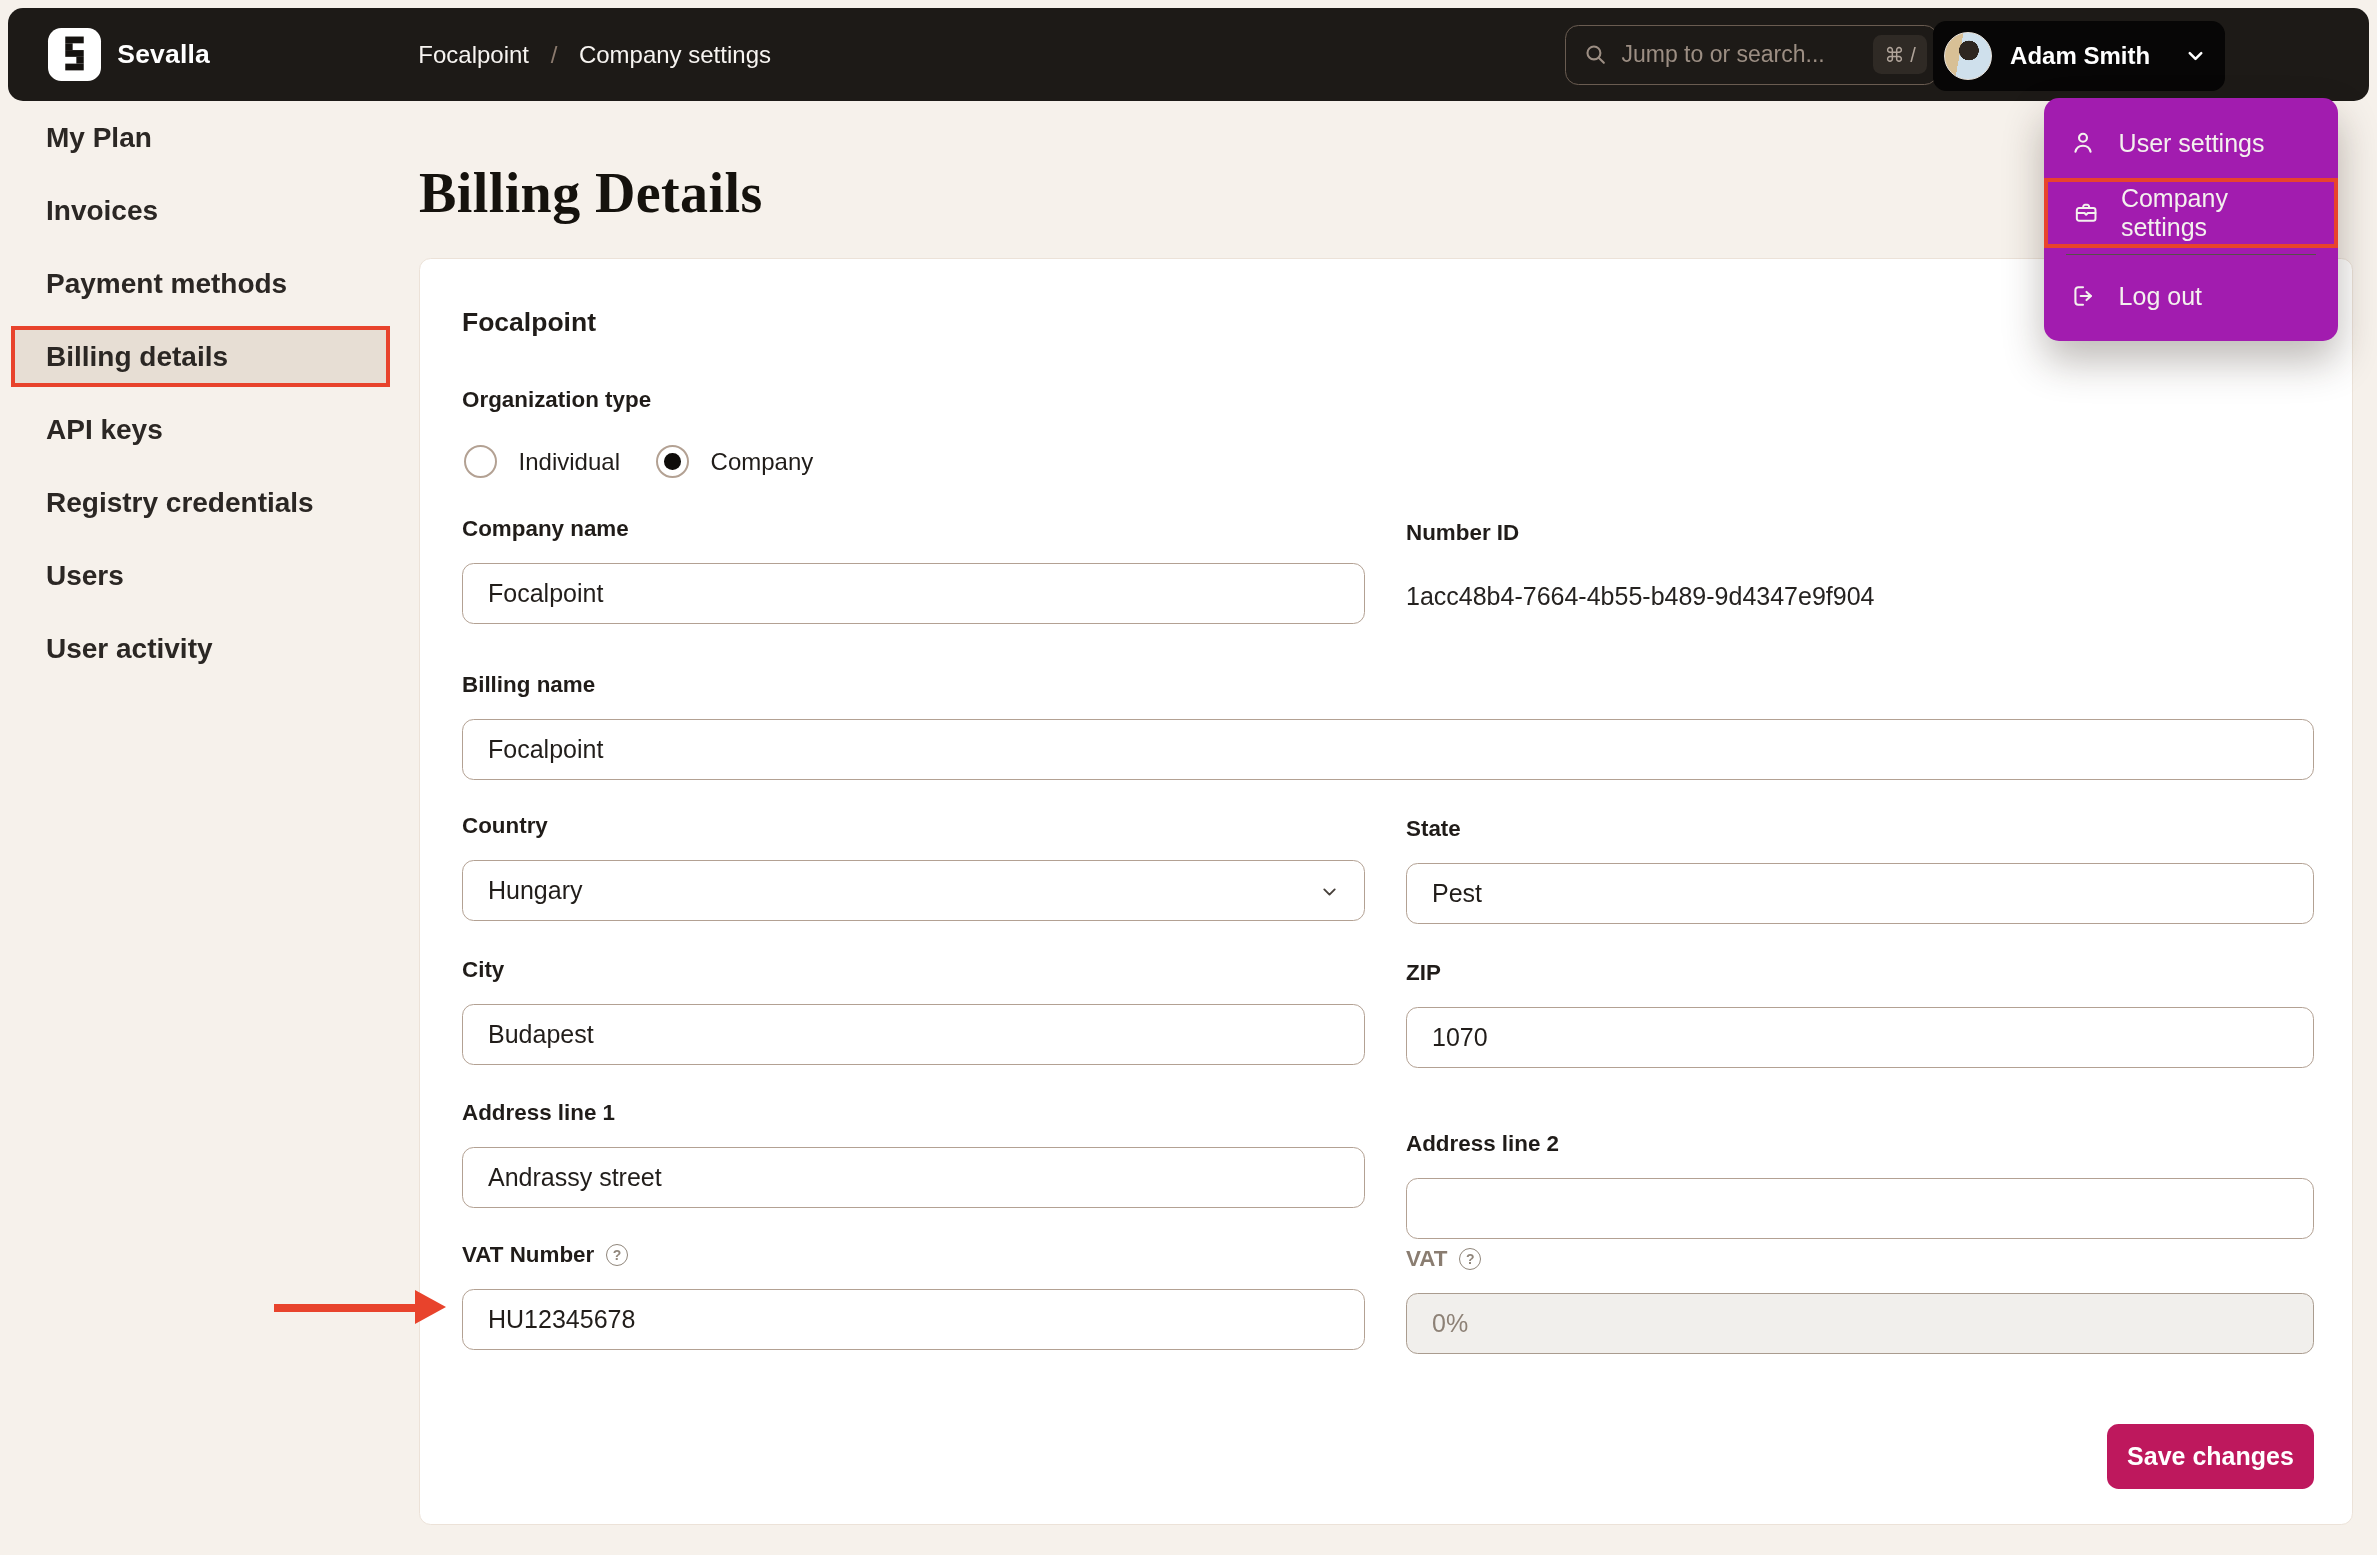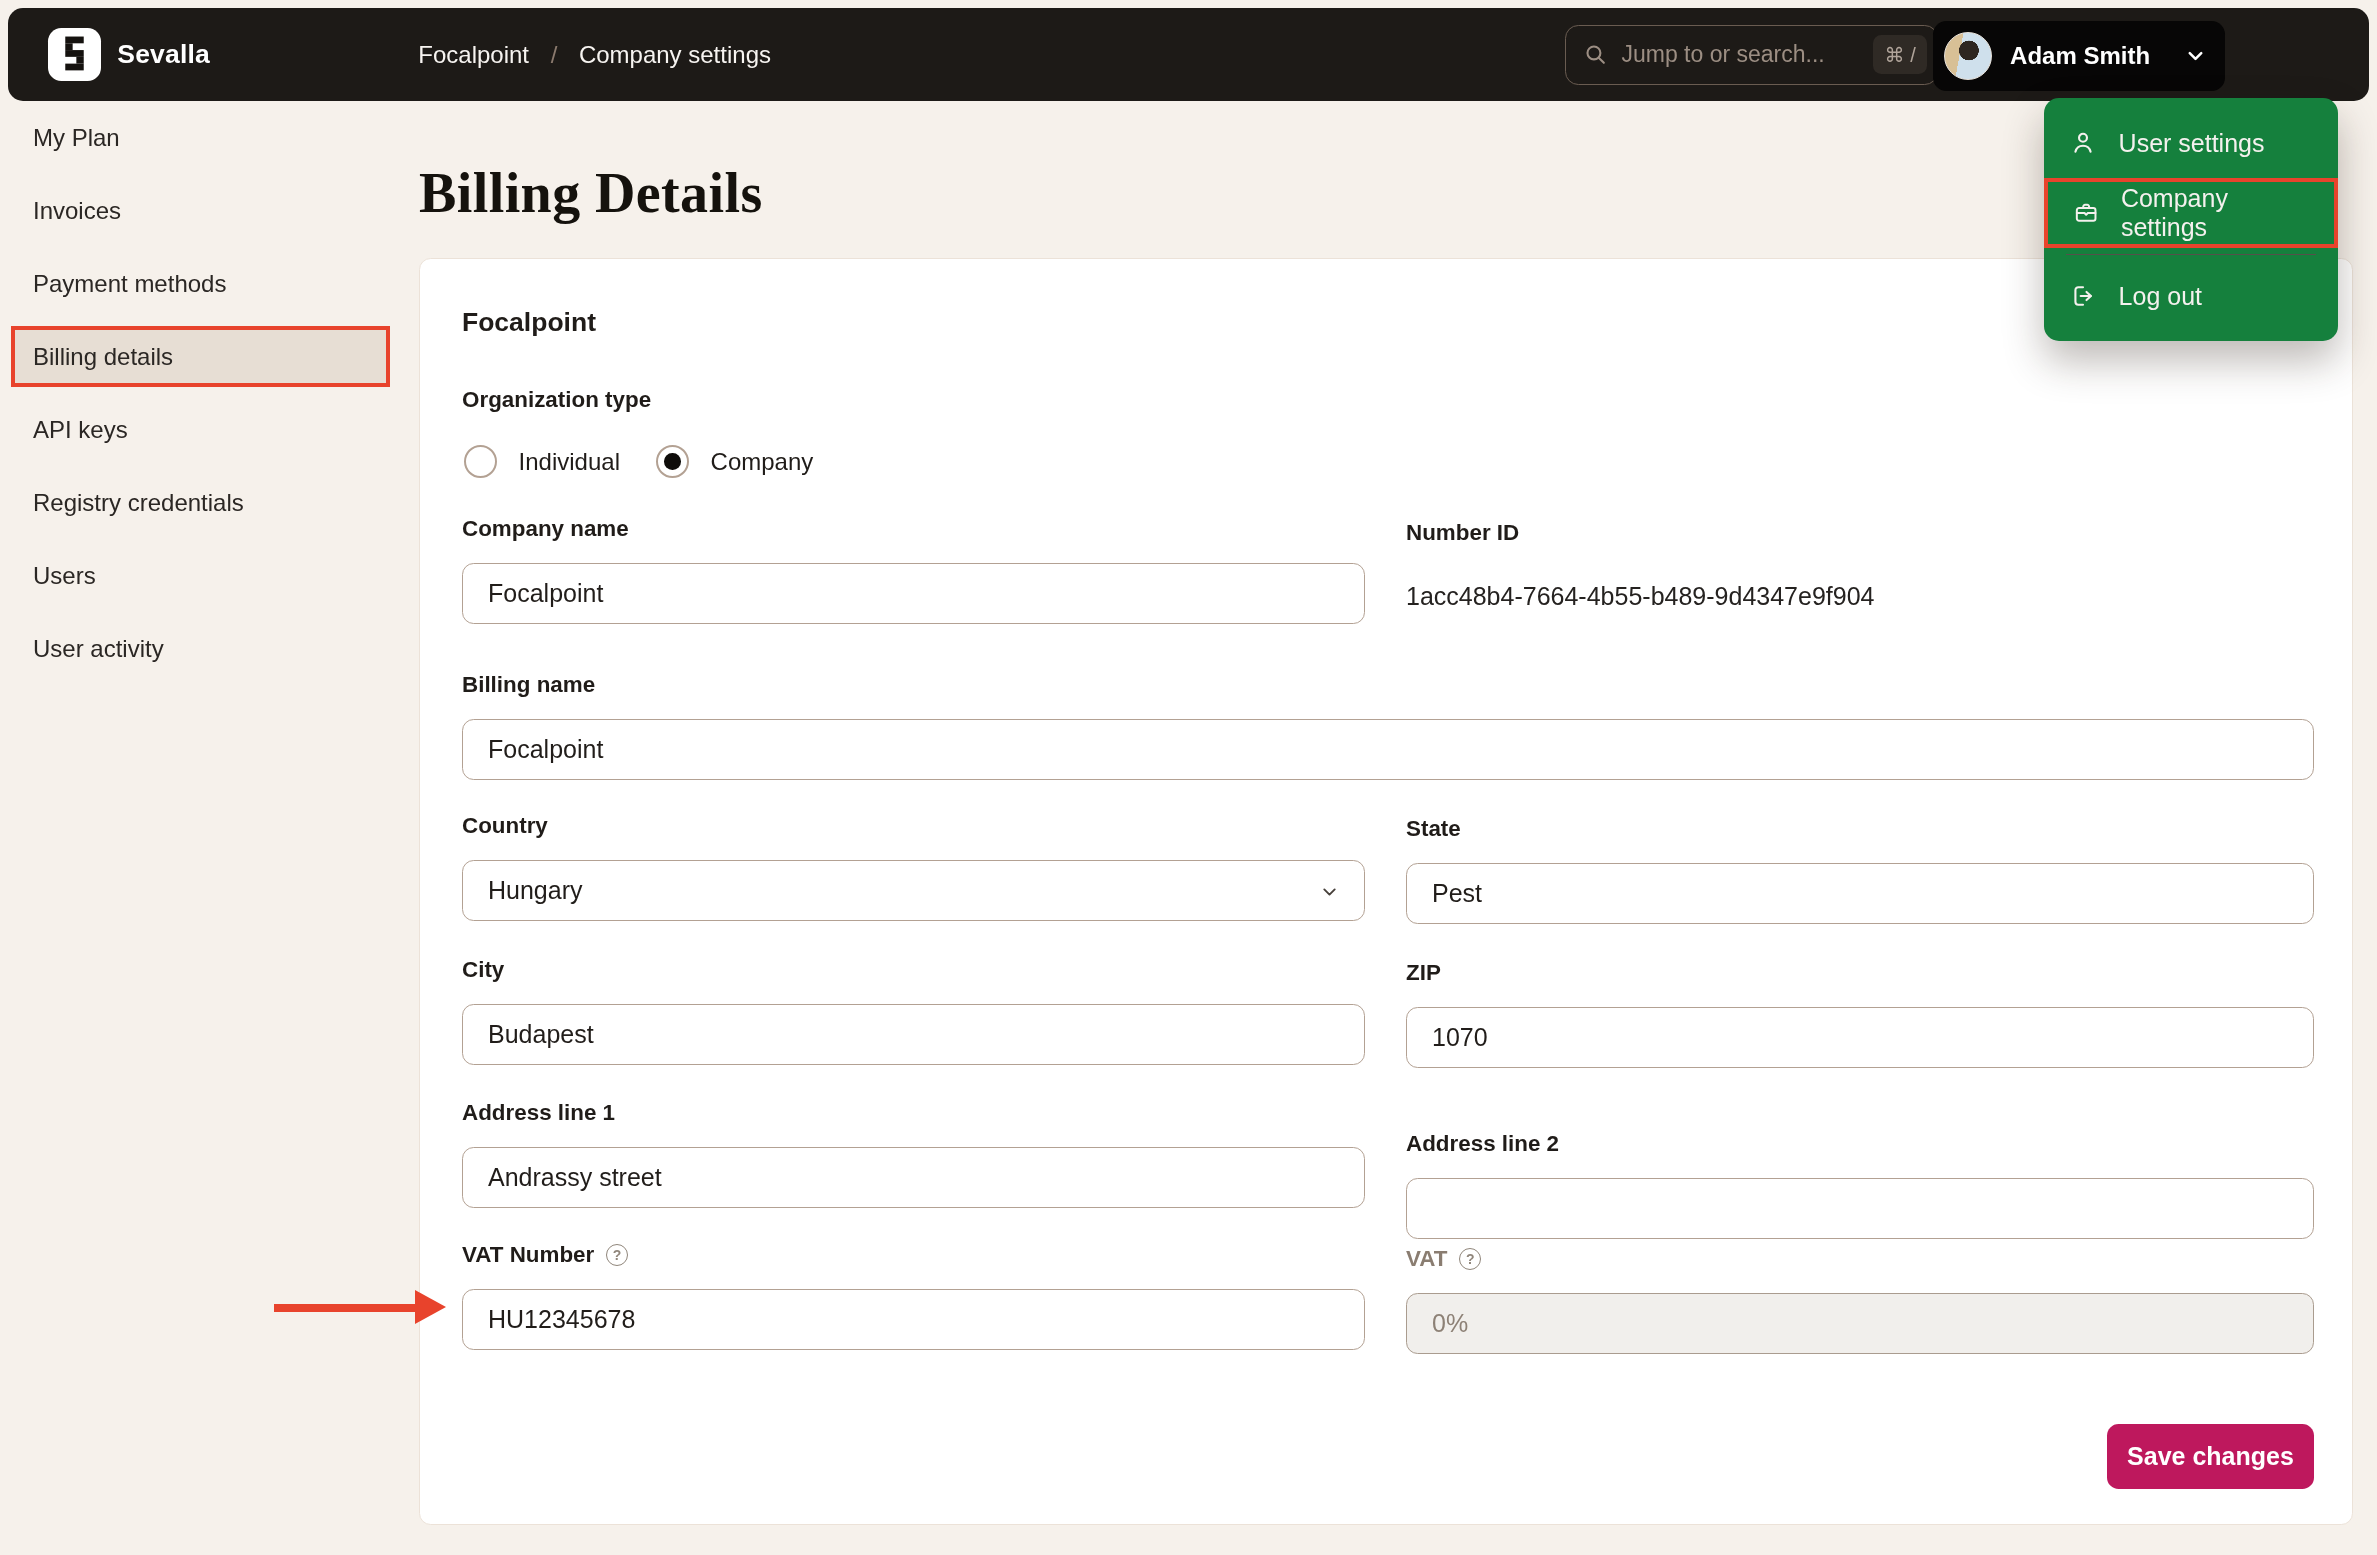--- a/index.html
+++ b/index.html
@@ -31,31 +31,31 @@
                box-sizing:border-box; cursor:pointer; }
   .avatar { width:48px; height:48px; border-radius:50%; border:1.7px solid #e8e2da; box-sizing:border-box;
             background:
               radial-gradient(circle at 52% 38%, #2e2620 0 26%, transparent 27%),
               linear-gradient(100deg, #d8c096 0 34%, #cfe0ec 34% 100%);
   }
   .chip-name { color:#ffffff; font-size:24px; font-weight:600; margin-left:18px; }
   .chip-chevron { margin-left:auto; display:flex; }
 
   
-  .user-menu { position:absolute; left:2044px; top:98px; width:294px; background:#15803d;
+  .user-menu { position:absolute; left:2044px; top:98px; width:294px; background:#a21caf;
                border-radius:15px; padding:10px 0; box-shadow:0 20px 40px rgba(40,25,15,.30); z-index:6; }
   .menu-item { height:70px; display:flex; align-items:center; gap:21.6px; padding:0 25px;
                color:#f4f1ee; font-size:25px; font-weight:500; box-sizing:border-box; cursor:pointer; }
   .menu-item.annotated { border:4.1px solid #e8432c; }
   .menu-divider { height:1.7px; background:#56504a; margin:5.8px 21.6px; }
 
   
   .sidebar { position:absolute; left:0; top:101px; width:419px; }
-  .side-item { position:relative; height:73px; display:flex; align-items:center; padding-left:33px;
-               font-size:24px; font-weight:400; color:#2b2724; box-sizing:border-box; cursor:pointer; }
+  .side-item { position:relative; height:73px; display:flex; align-items:center; padding-left:46px;
+               font-size:28px; font-weight:700; color:#2b2724; box-sizing:border-box; cursor:pointer; }
   .side-item .hl-box { position:absolute; left:10.8px; right:29px; top:5.8px; bottom:5.8px;
                        background:#e7ded4; border:4.1px solid #e8432c; box-sizing:border-box; }
   .side-item span.lbl { position:relative; z-index:1; }
 
   
   .page-title { position:absolute; left:419px; top:161px; font-family:"Liberation Serif", serif;
                 font-size:56px; font-weight:600; color:#15120d; letter-spacing:0.4px; }
 
   .card { position:absolute; left:419px; top:258px; width:1934px; height:1267px; background:#ffffff;
           border:1.7px solid #ece2d8; border-radius:11.6px; box-sizing:border-box; }

